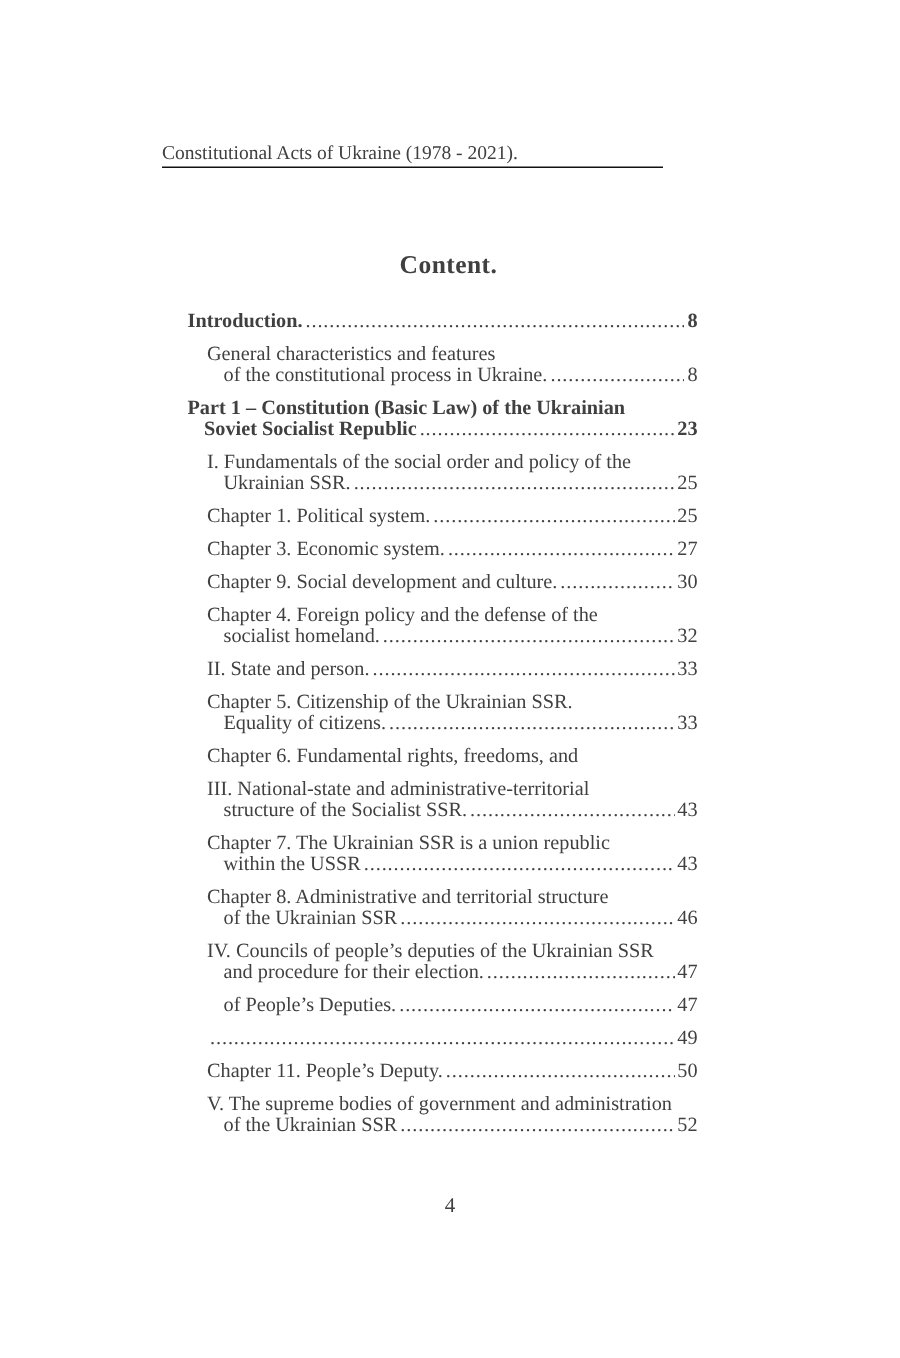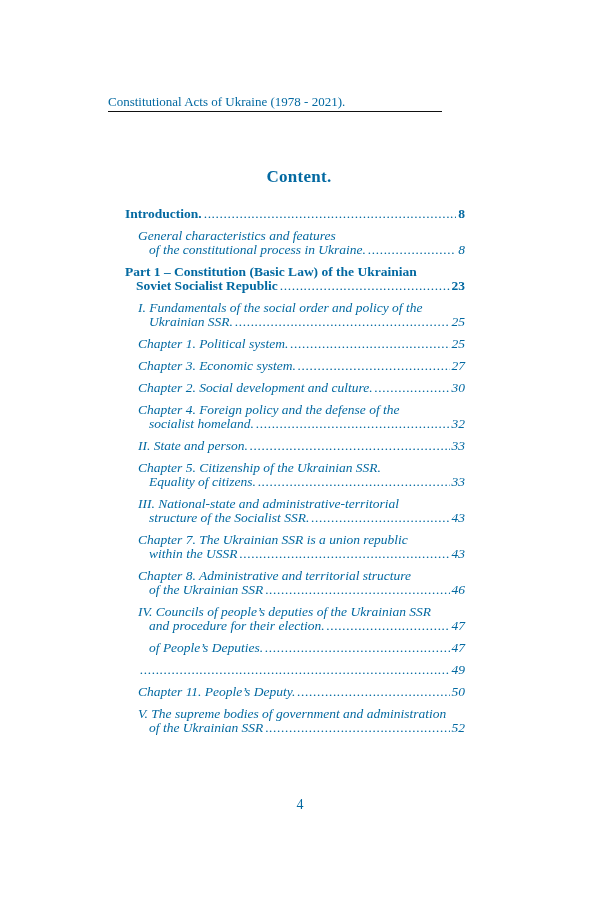--- a/index.html
+++ b/index.html
@@ -6,21 +6,21 @@
     margin: 0;
     padding: 0;
     background: #ffffff;
   }
   .sheet {
     position: relative;
     width: 600px;
     height: 905px;
     background: #ffffff;
     font-family: "Liberation Serif", serif;
-    color: #0369a1;
+    color: #404040;
     overflow: hidden;
   }
   .running-head {
     position: absolute;
     left: 108px;
     top: 94px;
     width: 334px;
     font-size: 13px;
     line-height: 15px;
     border-bottom: 1.5px solid #111;
@@ -42,21 +42,21 @@
     left: 125px;
     top: 207px;
     width: 340px;
     font-size: 13.5px;
   }
   .entry {
     margin-bottom: 8px;
     line-height: 14px;
   }
   .entry.bold { font-weight: bold; }
-  .entry.norm { padding-left: 13px; font-style: italic; }
+  .entry.norm { padding-left: 13px; }
   .line-plain { white-space: nowrap; }
   .line-flex {
     display: flex;
     align-items: baseline;
   }
   .cont { padding-left: 11px; }
   .txt { white-space: nowrap; }
   .dots {
     flex: 1 1 auto;
     overflow: hidden;
@@ -128,21 +128,21 @@
       </div>
       <div class="entry norm">
         <div class="line-flex">
           <span class="txt">Chapter 3. Economic system.</span>
           <span class="dots"></span>
           <span class="pg">27</span>
         </div>
       </div>
       <div class="entry norm">
         <div class="line-flex">
-          <span class="txt">Chapter 2. Social development and culture.</span>
+          <span class="txt">Chapter 9. Social development and culture.</span>
           <span class="dots"></span>
           <span class="pg">30</span>
         </div>
       </div>
       <div class="entry norm">
         <div class="line-plain">Chapter 4. Foreign policy and the defense of the</div>
         <div class="cont line-flex">
           <span class="txt">socialist homeland.</span>
           <span class="dots"></span>
           <span class="pg">32</span>
@@ -157,20 +157,21 @@
       </div>
       <div class="entry norm">
         <div class="line-plain">Chapter 5. Citizenship of the Ukrainian SSR.</div>
         <div class="cont line-flex">
           <span class="txt">Equality of citizens.</span>
           <span class="dots"></span>
           <span class="pg">33</span>
         </div>
       </div>
       <div class="entry norm">
+        <div class="line-plain">Chapter 6. Fundamental rights, freedoms, and</div>
       </div>
       <div class="entry norm">
         <div class="line-plain">III. National-state and administrative-territorial</div>
         <div class="cont line-flex">
           <span class="txt">structure of the Socialist SSR.</span>
           <span class="dots"></span>
           <span class="pg">43</span>
         </div>
       </div>
       <div class="entry norm">

